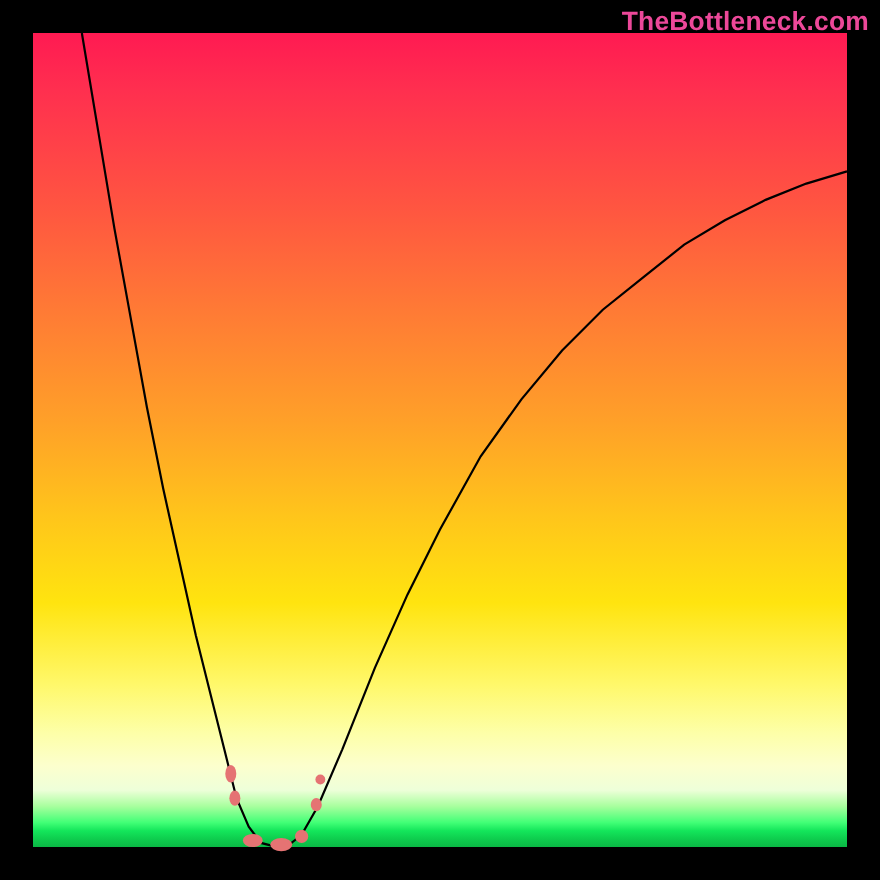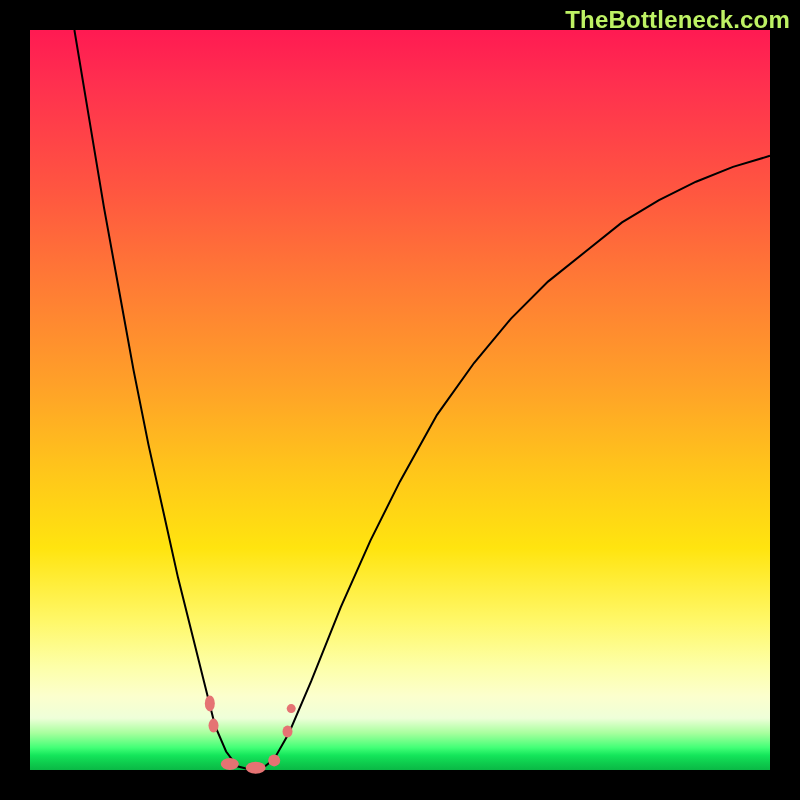--- a/index.html
+++ b/index.html
@@ -40,21 +40,21 @@
       #41ff76 97%,
       #14e65b 98%,
       #0ecd4e 99%,
       #0ab845 100%
     );
   }
   .watermark {
     position: absolute;
     top: 6px;
     right: 10px;
-    color: #bef264;
+    color: #ec4899;
     font-size: 24px;
     font-weight: 600;
     letter-spacing: 0.2px;
     user-select: none;
   }
   svg.overlay {
     position: absolute;
     left: 30px;
     top: 30px;
     width: 740px;

